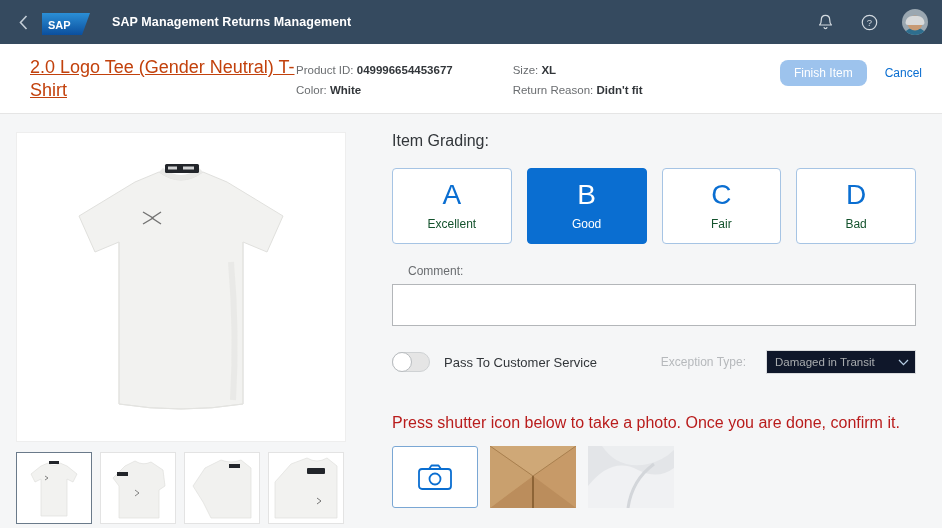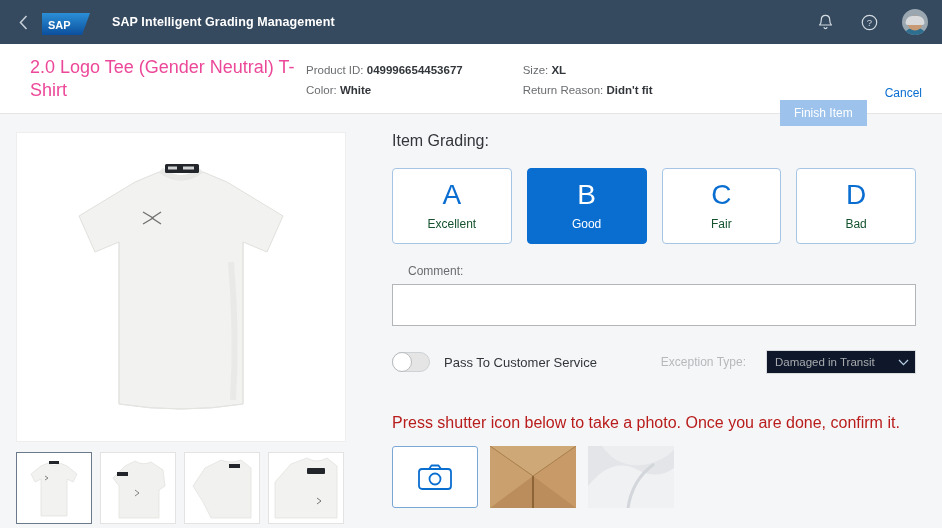--- a/index.html
+++ b/index.html
@@ -87,30 +87,31 @@
   .obj-header {
     background: #ffffff;
     padding: 12px 16px 14px 16px;
     display: flex;
     align-items: flex-start;
     border-bottom: 1px solid #e5e5e5;
     height: 70px;
   }
   .obj-title {
     font-size: 18px;
-    color: #ec4899;
+    color: #c2410c;
     line-height: 1.28;
     width: 280px;
     flex: none;
     font-weight: normal;
     padding-left: 14px;
+    text-decoration: underline;
   }
   .obj-fields {
     display: flex;
-    margin-left: 10px;
+    margin-left: 0;
     padding-top: 4px;
   }
   .field-col { margin-right: 60px; }
   .field-row {
     font-size: 11.5px;
     color: #6a6d70;
     line-height: 20px;
     white-space: nowrap;
   }
   .field-row .val {
@@ -121,26 +122,25 @@
     margin-left: auto;
     display: flex;
     align-items: center;
     gap: 14px;
     padding-top: 4px;
   }
   .btn-finish {
     background: #9dc3ed;
     color: #ffffff;
     border: none;
-    border-radius: 0;
+    border-radius: 8px;
     font-size: 12px;
     font-family: "Liberation Sans", sans-serif;
     padding: 6px 14px;
     cursor: default;
-    margin-top: 40px;
   }
   .btn-cancel {
     color: #0a6ed1;
     font-size: 12px;
     background: none;
     border: none;
     font-family: "Liberation Sans", sans-serif;
     cursor: pointer;
     padding: 6px 4px;
   }
@@ -345,21 +345,21 @@
         <linearGradient id="sapgrad" x1="0" y1="0" x2="0" y2="1">
           <stop offset="0%" stop-color="#2b8fd6"></stop>
           <stop offset="100%" stop-color="#0b4f9e"></stop>
         </linearGradient>
       </defs>
       <polygon points="0,0 48,0 40,22 0,22" fill="url(#sapgrad)"></polygon>
       <text x="6" y="15.5" font-family="Liberation Sans, sans-serif" font-size="11" font-weight="bold" fill="#ffffff">SAP</text>
     </svg>
   </div>
 
-  <div class="shell-title">SAP Intelligent Grading Management</div>
+  <div class="shell-title">SAP Management Returns Management</div>
 
   <div class="shell-right">
     <div class="shell-icon">
       <svg width="15" height="17" viewBox="0 0 15 17">
         <path d="M7.5 1.4c-2.5 0-4.2 1.9-4.2 4.3 0 3.4-1 4.6-1.7 5.3h11.8c-.7-.7-1.7-1.9-1.7-5.3 0-2.4-1.7-4.3-4.2-4.3z" fill="none" stroke="#d3dae0" stroke-width="1.2" stroke-linejoin="round"></path>
         <path d="M5.9 13.2c.2.9 .9 1.5 1.6 1.5s1.4-.6 1.6-1.5" fill="none" stroke="#d3dae0" stroke-width="1.2"></path>
       </svg>
     </div>
     <div class="shell-icon">
       <svg width="17" height="17" viewBox="0 0 17 17">

